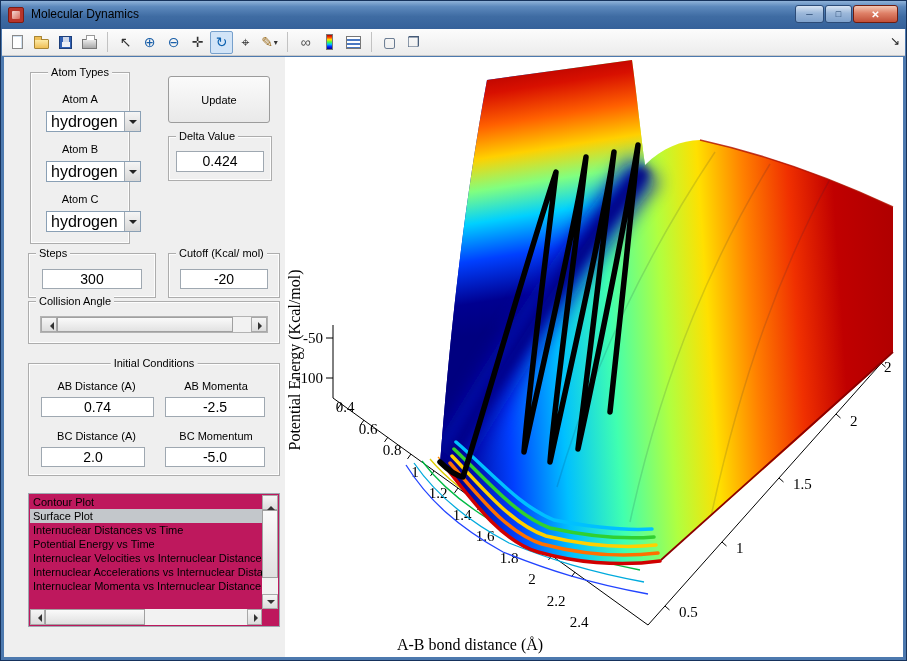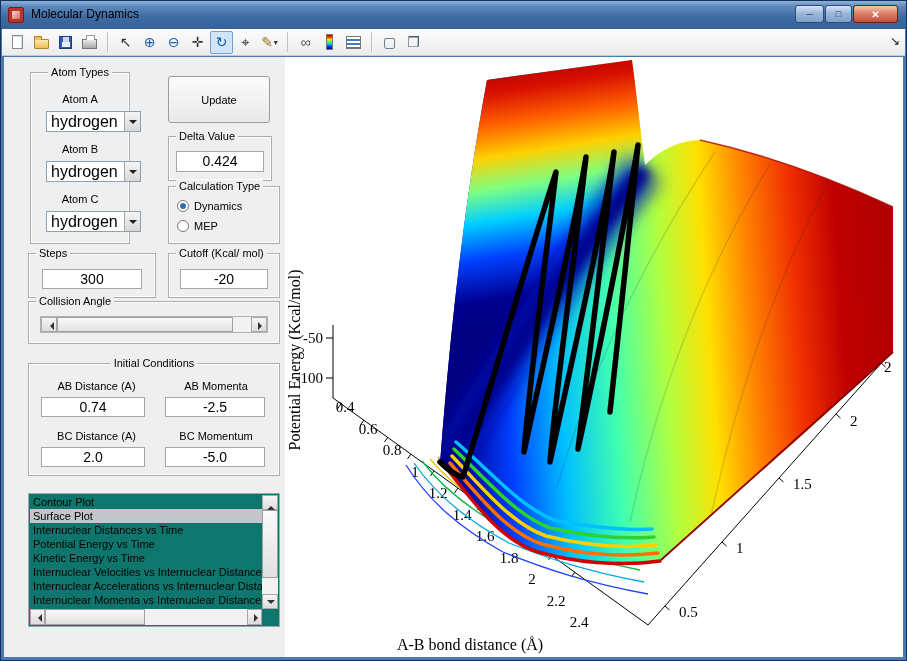--- a/index.html
+++ b/index.html
@@ -53,21 +53,21 @@
   .radio{width:12px;height:12px;border-radius:50%;border:1px solid #7b7b7b;background:#fff;position:relative;}
   .radio.checked::after{content:"";position:absolute;left:2px;top:2px;width:6px;height:6px;border-radius:50%;background:#2f6fb3;}
   
   .slider{position:absolute;background:#f2f2f2;border:1px solid #b3b3b3;}
   .sl-btn{position:absolute;top:0;bottom:0;width:16px;background:linear-gradient(#f6f6f6,#dcdcdc);border:1px solid #a8a8a8;}
   .sl-btn.left{left:0;} .sl-btn.right{right:0;}
   .sl-btn.left::after{content:"";position:absolute;left:4px;top:4px;border:4px solid transparent;border-right-color:#333;}
   .sl-btn.right::after{content:"";position:absolute;left:6px;top:4px;border:4px solid transparent;border-left-color:#333;}
   .sl-thumb{position:absolute;top:0;bottom:0;left:16px;width:176px;background:linear-gradient(#fafafa,#e2e2e2);border:1px solid #a0a0a0;}
   
-  .listbox{position:absolute;background:#0f766e;border:1px solid #9fa8b1;padding-left:8px;}
+  .listbox{position:absolute;background:#be185d;border:1px solid #9fa8b1;padding-left:8px;}
   .lb-items{position:absolute;left:1px;top:1px;right:17px;bottom:17px;overflow:hidden;}
   .lb-item{height:14px;line-height:14px;font-size:11px;padding-left:3px;white-space:nowrap;color:#000;}
   .lb-item.selected{background:#c3c7cb;}
   .sb{position:absolute;background:#f2f2f2;}
   .sb-btn{position:absolute;background:linear-gradient(#f6f6f6,#dcdcdc);border:1px solid #a8a8a8;}
   .sb-thumb{position:absolute;background:linear-gradient(#fafafa,#e0e0e0);border:1px solid #a0a0a0;}
   .tri{position:absolute;border:4px solid transparent;}
   
   .plot{position:absolute;left:281px;top:0;width:618px;height:602px;background:#fff;}
   .axis-text{font-family:"Liberation Serif",serif;font-size:15px;fill:#000;}
@@ -167,31 +167,20 @@
       </div>
     </div>
 
     <div class="pushbtn" style="left:164px;top:19px;width:102px;height:47px;">Update</div>
 
     <div class="grp" style="left:164px;top:79px;width:104px;height:45px;">
       <span class="grp-title">Delta Value</span>
       <div class="edit" style="left:7px;top:14px;width:88px;height:21px;">0.424</div>
     </div>
 
-    <div class="grp" style="left:164px;top:129px;width:112px;height:58px;">
-      <span class="grp-title">Calculation Type</span>
-      <div class="radio-row" style="left:8px;top:13px;">
-        <span class="radio checked"></span>
-        <span>Dynamics</span>
-      </div>
-      <div class="radio-row" style="left:8px;top:33px;">
-        <span class="radio"></span>
-        <span>MEP</span>
-      </div>
-    </div>
 
     <div class="grp" style="left:24px;top:196px;width:128px;height:45px;">
       <span class="grp-title">Steps</span>
       <div class="edit" style="left:13px;top:15px;width:100px;height:20px;">300</div>
     </div>
 
     <div class="grp" style="left:164px;top:196px;width:112px;height:45px;">
       <span class="grp-title">Cutoff (Kcal/ mol)</span>
       <div class="edit" style="left:11px;top:15px;width:88px;height:20px;">-20</div>
     </div>
@@ -202,35 +191,34 @@
         <span class="sl-btn left"></span>
         <span class="sl-thumb"></span>
         <span class="sl-btn right"></span>
       </div>
     </div>
 
     <div class="grp" style="left:24px;top:306px;width:252px;height:113px;">
       <span class="grp-title center">Initial Conditions</span>
       <div class="fld-label" style="left:10px;top:16px;width:115px;">AB Distance (A)</div>
       <div class="fld-label" style="left:132px;top:16px;width:110px;">AB Momenta</div>
-      <div class="edit" style="left:12px;top:33px;width:104px;height:20px;">0.74</div>
+      <div class="edit" style="left:12px;top:33px;width:113px;height:20px;">0.74</div>
       <div class="edit" style="left:136px;top:33px;width:100px;height:20px;">-2.5</div>
       <div class="fld-label" style="left:10px;top:66px;width:115px;">BC Distance (A)</div>
       <div class="fld-label" style="left:132px;top:66px;width:110px;">BC Momentum</div>
       <div class="edit" style="left:12px;top:83px;width:104px;height:20px;">2.0</div>
       <div class="edit" style="left:136px;top:83px;width:100px;height:20px;">-5.0</div>
     </div>
 
     <div class="listbox" style="left:24px;top:436px;width:252px;height:134px;">
       <div class="lb-items">
           <div class="lb-item">Contour Plot</div>
           <div class="lb-item selected">Surface Plot</div>
           <div class="lb-item">Internuclear Distances vs Time</div>
           <div class="lb-item">Potential Energy vs Time</div>
-          <div class="lb-item">Kinetic Energy vs Time</div>
           <div class="lb-item">Internuclear Velocities vs Internuclear Distance</div>
           <div class="lb-item">Internuclear Accelerations vs Internuclear Dista</div>
           <div class="lb-item">Internuclear Momenta vs Internuclear Distance</div>
         </div>
 
       <div class="sb" style="right:1px;top:1px;width:16px;bottom:17px;">
         <span class="sb-btn" style="left:0;top:0;width:16px;height:15px;">
             <i class="tri" style="left:4px;top:6px;border-bottom-color:#333;"></i>
           </span>
         <span class="sb-thumb" style="left:0;top:15px;width:16px;height:68px;"></span>

